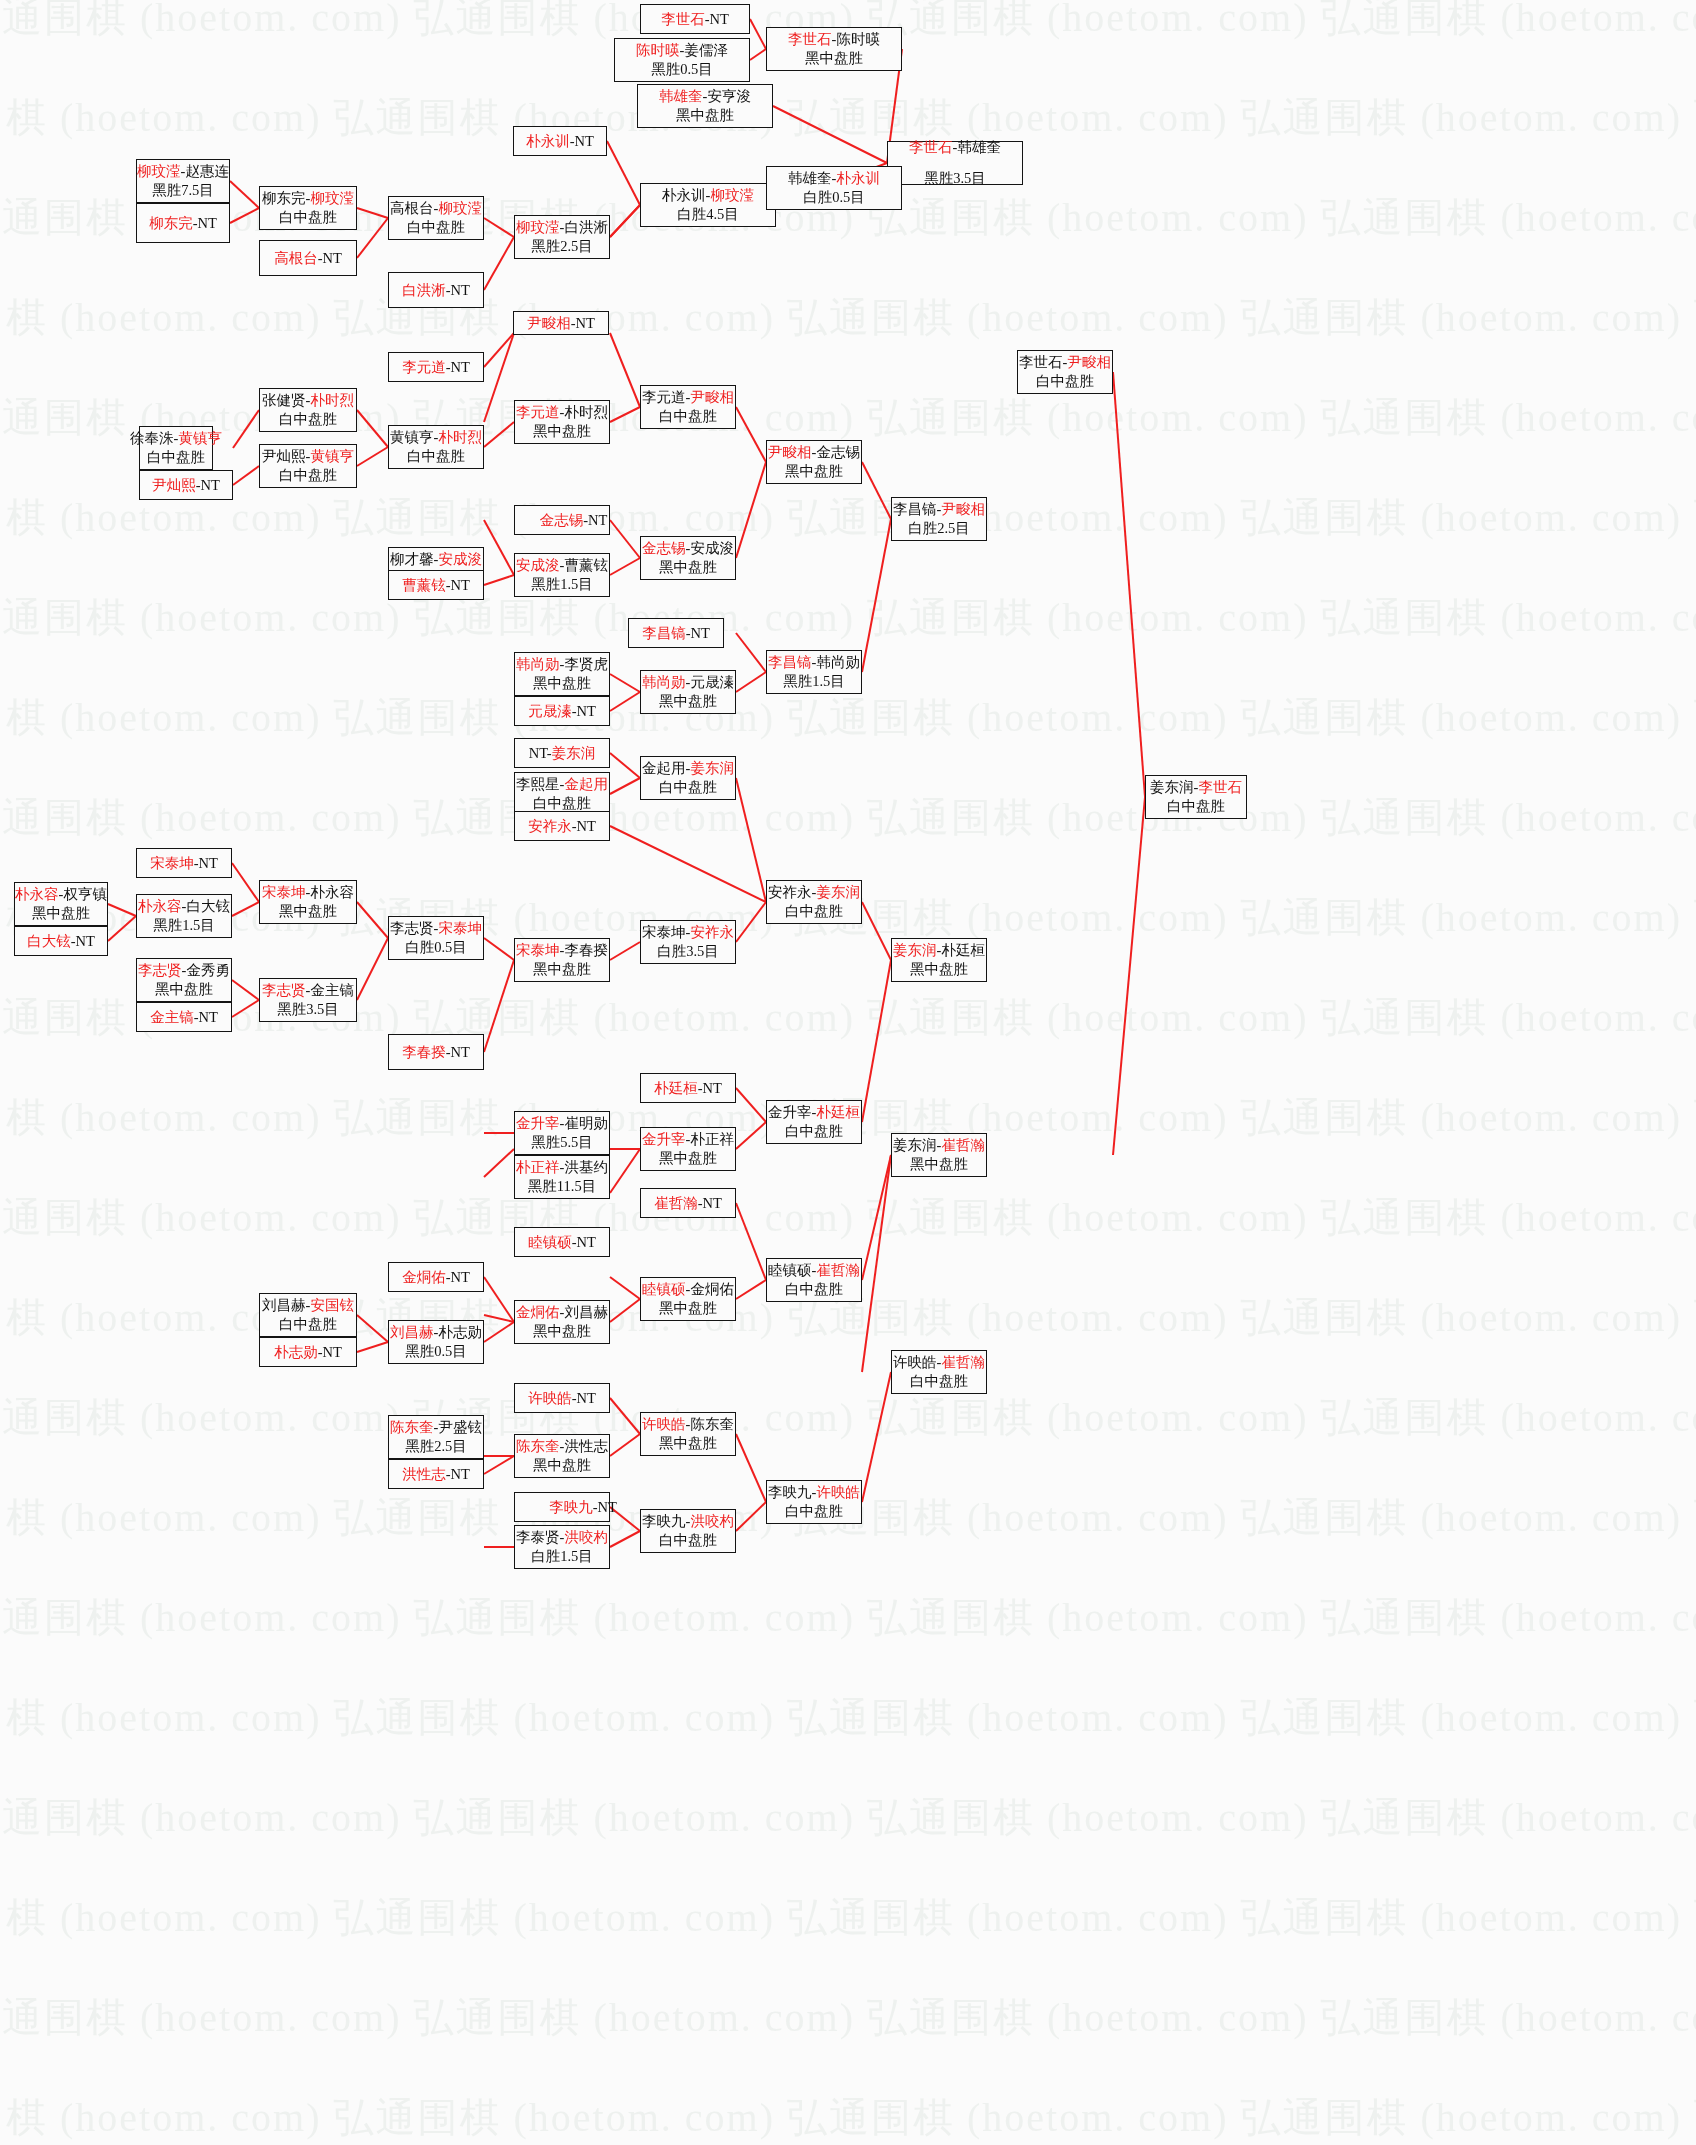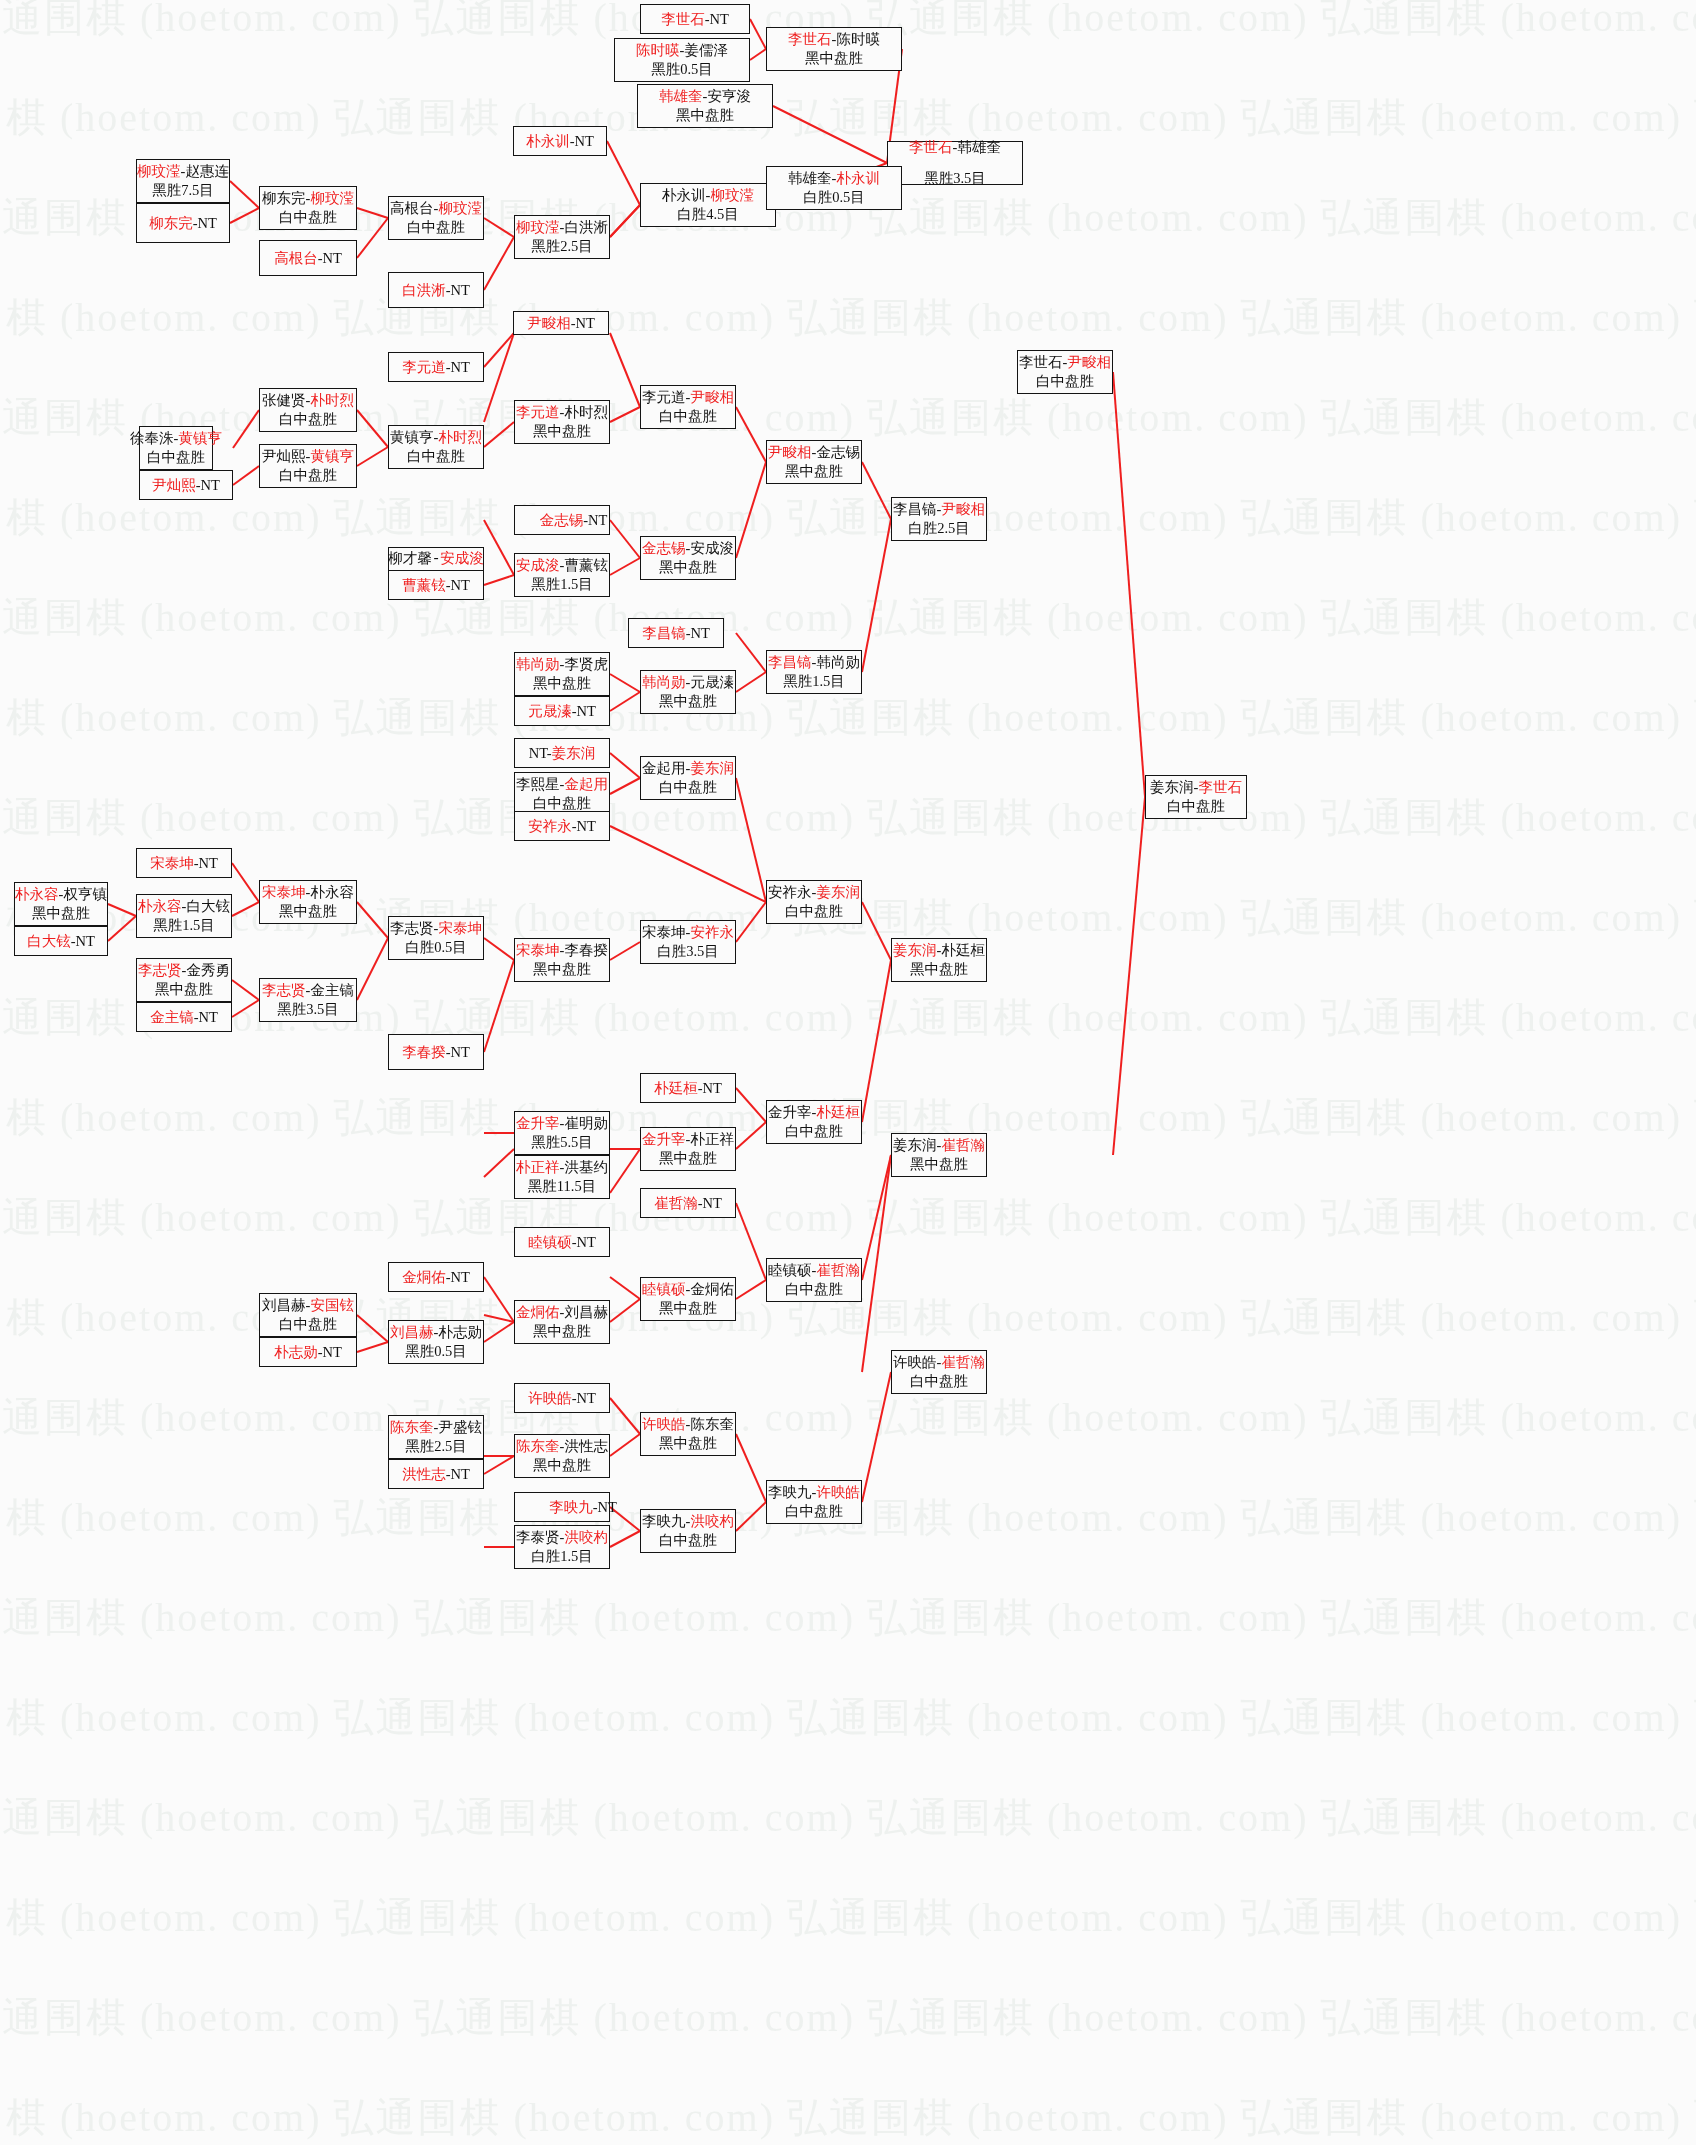--- a/index.html
+++ b/index.html
@@ -214,21 +214,21 @@
         <div class="l1"><span class="b">尹灿熙</span><span class="b">-</span><span class="w">黄镇亨</span></div>
         <div class="l2 b">白中盘胜</div>
       </div>
       <div class="box" style="left: 388px; top: 425px; width: 96px; height: 44px;">
         <div class="l1"><span class="b">黄镇亨</span><span class="b">-</span><span class="w">朴时烈</span></div>
         <div class="l2 b">白中盘胜</div>
       </div>
       <div class="box" style="left: 514px; top: 505px; width: 96px; height: 30px; padding-left: 23px;">
         <div class="l1"><span class="w">金志锡</span><span class="b">-</span><span class="b">NT</span></div>
       </div>
-      <div class="box" style="left: 388px; top: 547px; width: 96px; height: 44px; font-family: Liberation Mono, monospace;">
+      <div class="box" style="left: 388px; top: 547px; width: 96px; height: 44px;">
         <div class="l1"><span class="b">柳才馨</span><span class="b">-</span><span class="w">安成浚</span></div>
         <div class="l2 b">白中盘胜</div>
       </div>
       <div class="box" style="left: 388px; top: 570px; width: 96px; height: 30px;">
         <div class="l1"><span class="w">曹薰铉</span><span class="b">-</span><span class="b">NT</span></div>
       </div>
       <div class="box" style="left: 514px; top: 553px; width: 96px; height: 44px;">
         <div class="l1"><span class="w">安成浚</span><span class="b">-</span><span class="b">曹薰铉</span></div>
         <div class="l2 b">黑胜1.5目</div>
       </div>

